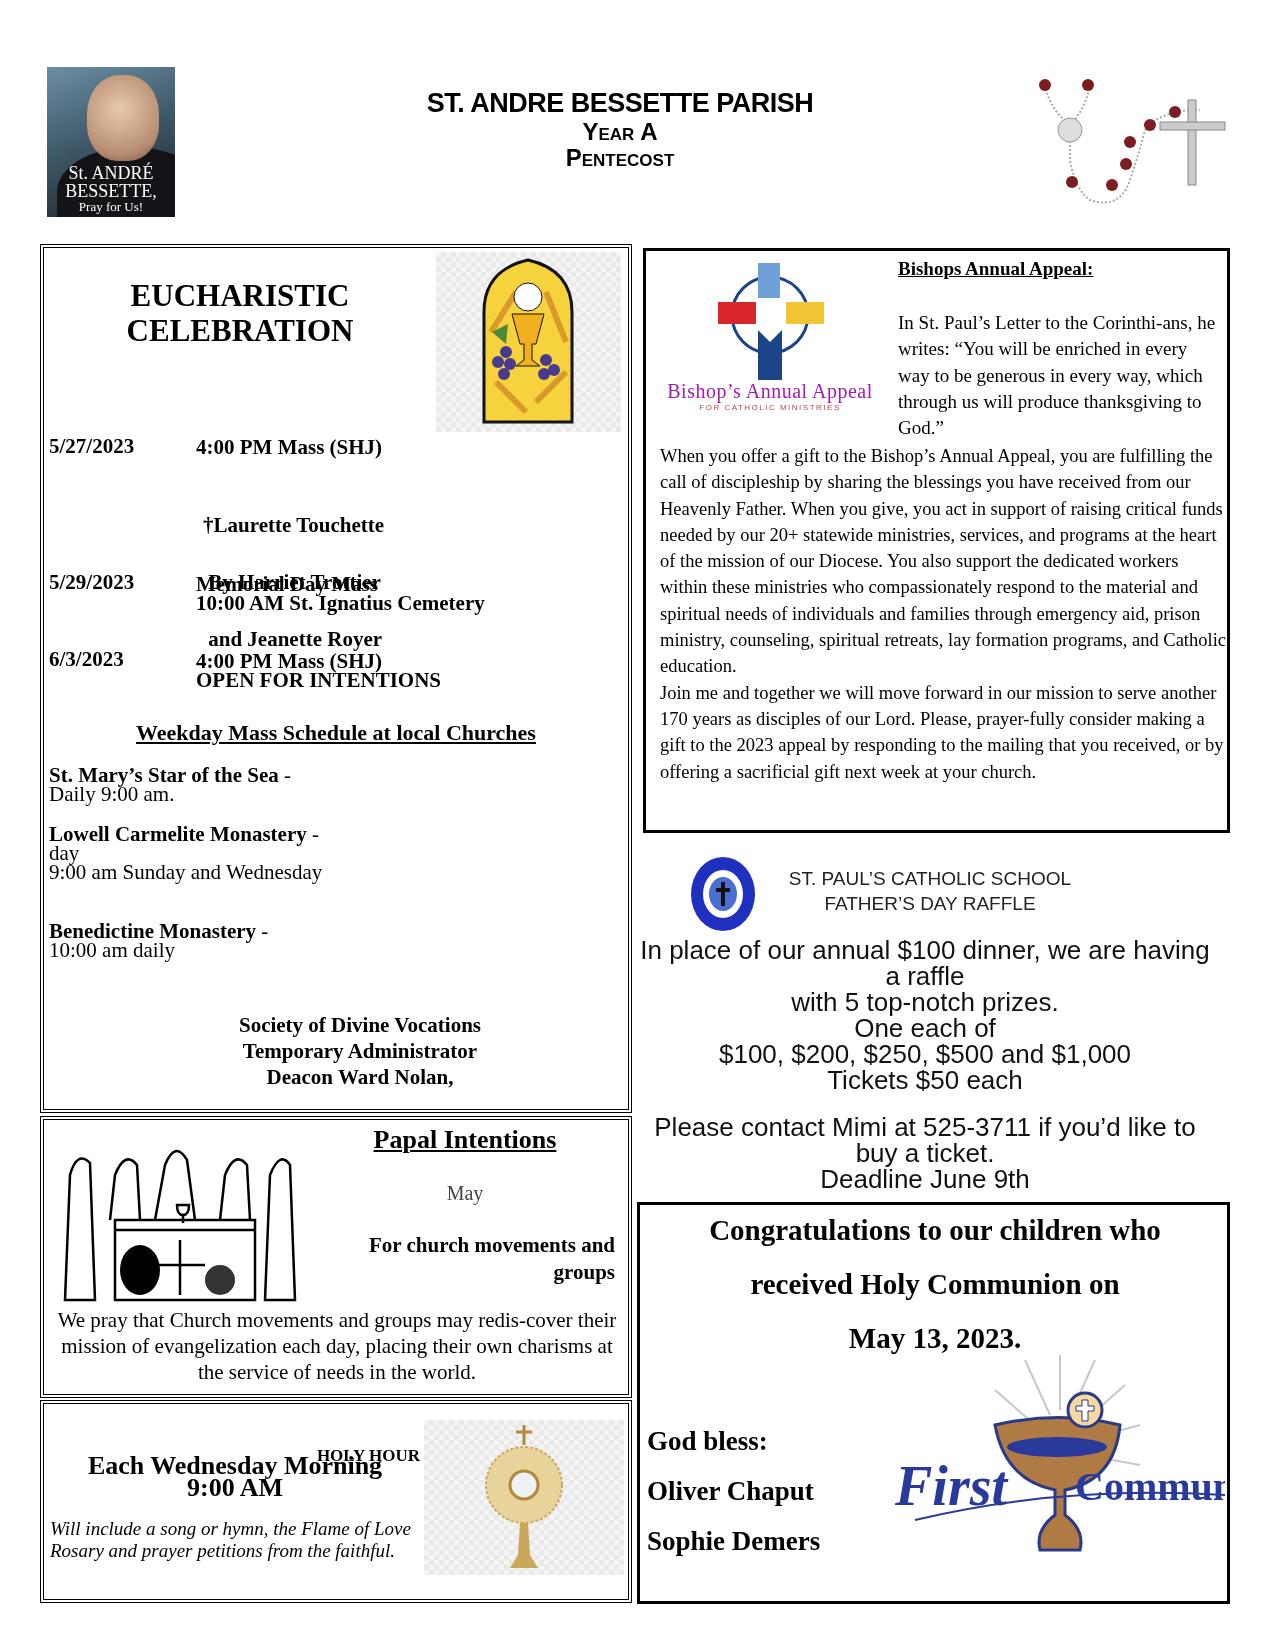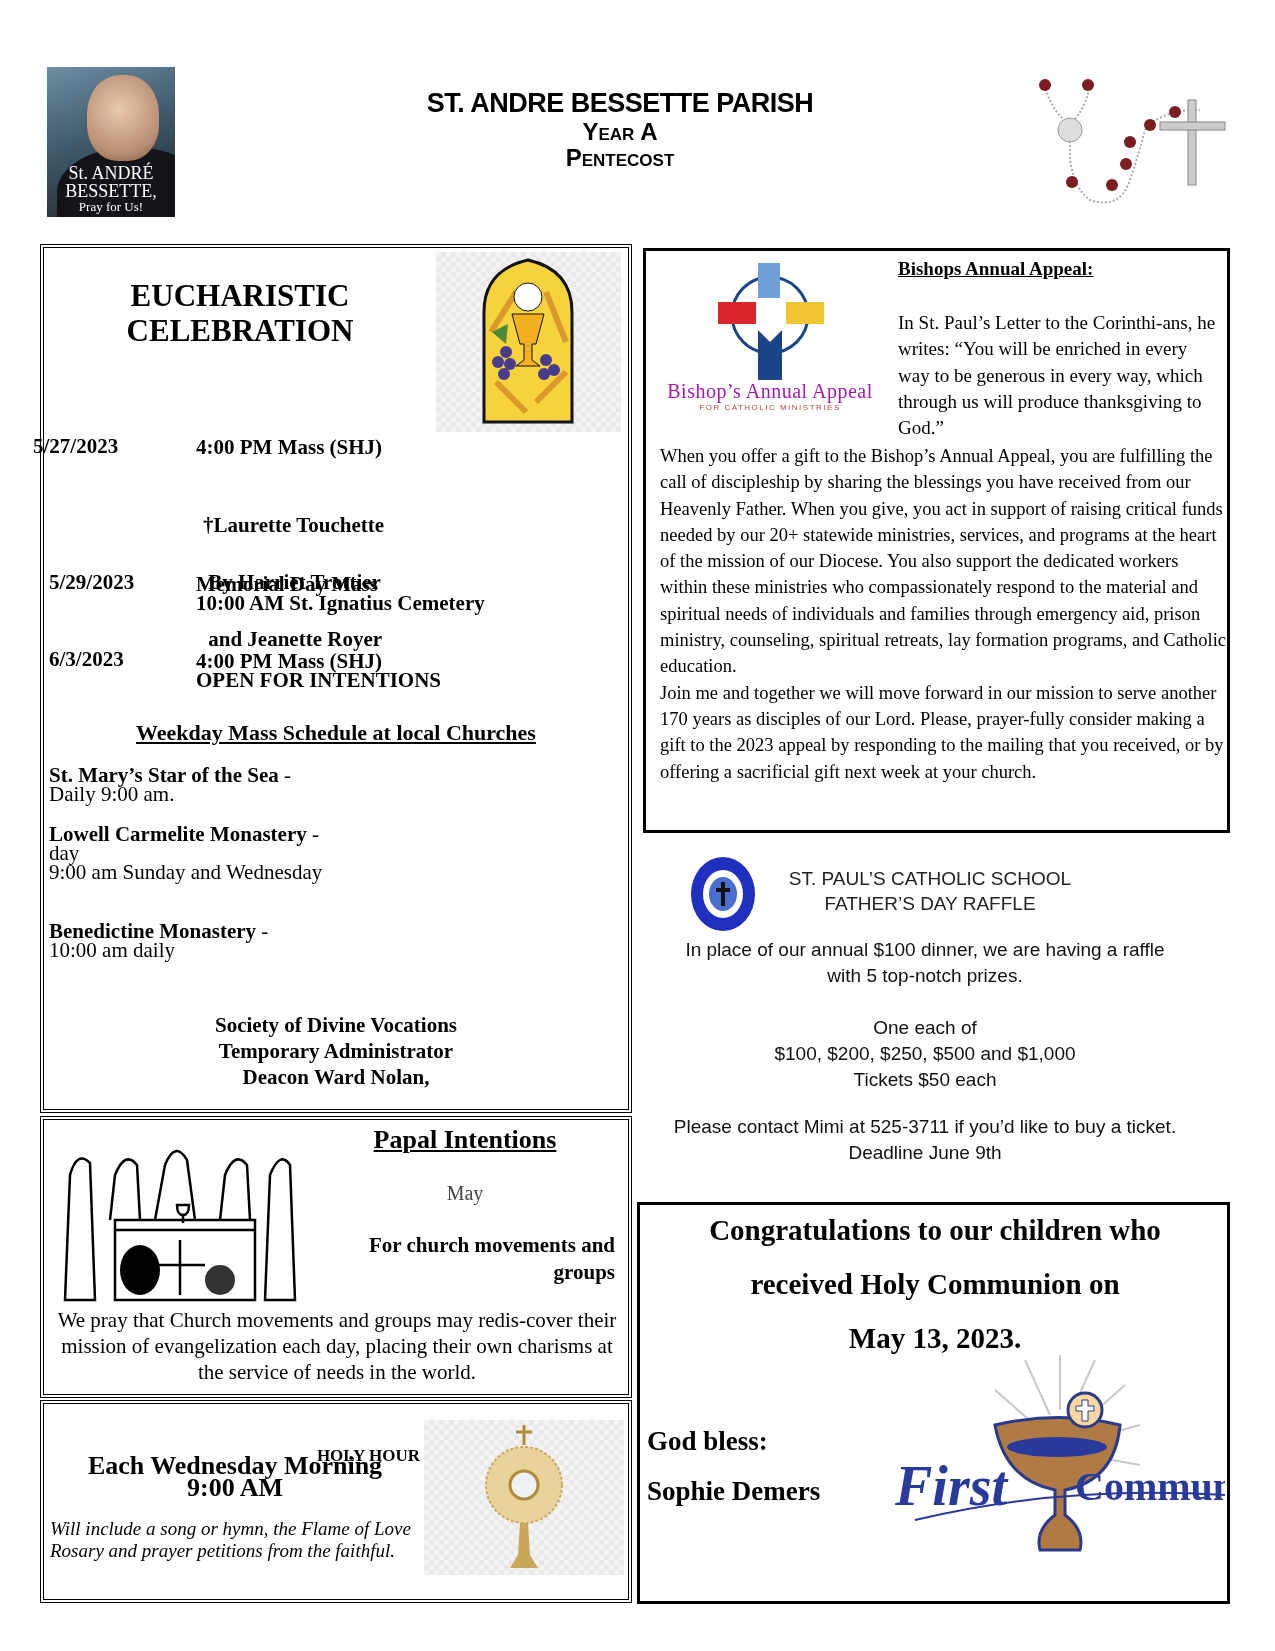--- a/index.html
+++ b/index.html
@@ -27,21 +27,21 @@
 
   
   #euch-box { left:40px; top:244px; width:592px; height:869px; }
   #euch-title { left:75px; top:278px; width:330px; text-align:center; font-weight:bold; font-size:31px; line-height:35px; }
   #window-art { left:436px; top:252px; width:185px; height:180px; }
   .sched-date { position:absolute; font-weight:bold; font-size:21px; }
   .sched-text { position:absolute; font-weight:bold; font-size:21px; line-height:19px; }
   #weekday-head { left:40px; top:720px; width:592px; text-align:center; font-weight:bold; font-size:22px; text-decoration:underline; }
   .church { position:absolute; left:49px; font-size:21px; line-height:19px; width:570px; }
   .church b { font-weight:bold; }
-  #society { left:40px; top:1012px; width:592px; text-align:center; font-weight:bold; font-size:21px; line-height:26px; }
+  #society { left:40px; top:1012px; width:592px; text-align:center; font-weight:bold; font-size:21px; line-height:26px;padding-left:24px; }
 
   
   #papal-box { left:40px; top:1116px; width:592px; height:282px; }
   #papal-art { left:55px; top:1135px; width:245px; height:170px; }
   #papal-title { left:345px; top:1125px; width:240px; text-align:center; font-weight:bold; font-size:26px; text-decoration:underline; }
   #papal-month { left:345px; top:1182px; width:240px; text-align:center; font-size:20px; color:#444; }
   #papal-topic { left:315px; top:1232px; width:300px; text-align:right; font-weight:bold; font-size:21px; line-height:27px; }
   #papal-text { left:48px; top:1307px; width:578px; text-align:center; font-size:21px; line-height:26px; }
 
   
@@ -54,21 +54,21 @@
   
   #bishop-box { left:643px; top:248px; width:587px; height:585px; }
   #baa-logo { left:650px; top:260px; width:240px; height:160px; }
   #baa-head { left:898px; top:258px; font-weight:bold; font-size:19px; text-decoration:underline; }
   #baa-quote { left:898px; top:310px; width:320px; font-size:19px; line-height:26.3px; }
   #baa-body { left:660px; top:443px; width:566px; font-size:18.5px; line-height:26.3px; }
 
   
   #raffle-logo { left:690px; top:856px; width:66px; height:76px; }
   #raffle-title { left:770px; top:866px; width:320px; text-align:center; font-family:"Liberation Sans", sans-serif; font-size:19px; line-height:25px; color:#222; }
-  .raffle-line { position:absolute; left:640px; width:570px; text-align:center; font-family:"Liberation Sans", sans-serif; font-size:19px; line-height:26px; color:#111; }
+  .raffle-line { position:absolute; left:640px; width:570px; text-align:center; font-family:"Liberation Sans", sans-serif; font-size:26px; line-height:26px; color:#111; }
 
   
   #comm-box { left:637px; top:1202px; width:593px; height:402px; }
   #comm-head { left:645px; top:1203px; width:580px; text-align:center; font-weight:bold; font-size:29px; line-height:54px; }
   #bless { left:647px; top:1416px; font-weight:bold; font-size:27px; line-height:50px; }
   #fc-art { left:895px; top:1355px; width:330px; height:200px; }
 </style>
 </head>
 <body>
 
@@ -120,21 +120,21 @@
         <circle cx="74" cy="112" r="6"></circle>
         <circle cx="68" cy="122" r="6"></circle>
         <circle cx="110" cy="108" r="6"></circle>
         <circle cx="118" cy="118" r="6"></circle>
         <circle cx="108" cy="122" r="6"></circle>
       </g>
     <path d="M56 80 L72 72 L70 92 Z" fill="#4c8a3a"></path>
   </svg>
 </div>
 
-<div class="sched-date" style="left:33px; top:434px;">5/27/2023</div>
+<div class="sched-date" style="left:49px; top:434px;">5/27/2023</div>
 <div class="sched-text" style="left:196px; top:438px;">4:00 PM Mass (SHJ)</div>
 <div class="sched-text" style="left:203px; top:478px; white-space:pre;">
   <div>†Laurette Touchette</div>
   <div> By Harriet Trottier</div>
   <div> and Jeanette Royer</div>
 </div>
 
 <div class="sched-date" style="left:49px; top:570px;">5/29/2023</div>
 <div class="sched-text" style="left:196px; top:575px;">
   <div>Memorial Day Mass</div>
@@ -254,20 +254,21 @@
 </div>
 
 <div class="box" id="comm-box"></div>
 <div class="abs" id="comm-head">
   <div>Congratulations to our children who</div>
   <div>received Holy Communion on</div>
   <div>May 13, 2023.</div>
 </div>
 <div class="abs" id="bless">
   <div>God bless:</div>
+  <div>Oliver Chaput</div>
   <div>Sophie Demers</div>
 </div>
 <svg class="abs" id="fc-art" viewBox="0 0 330 200">
   <g stroke="#c8c8c8" stroke-width="2">
     <line x1="155" y1="60" x2="130" y2="5"></line>
       <line x1="165" y1="55" x2="165" y2="0"></line>
       <line x1="175" y1="60" x2="200" y2="5"></line>
     <line x1="185" y1="70" x2="230" y2="30"></line>
       <line x1="190" y1="85" x2="245" y2="70"></line>
       <line x1="190" y1="100" x2="245" y2="110"></line>

